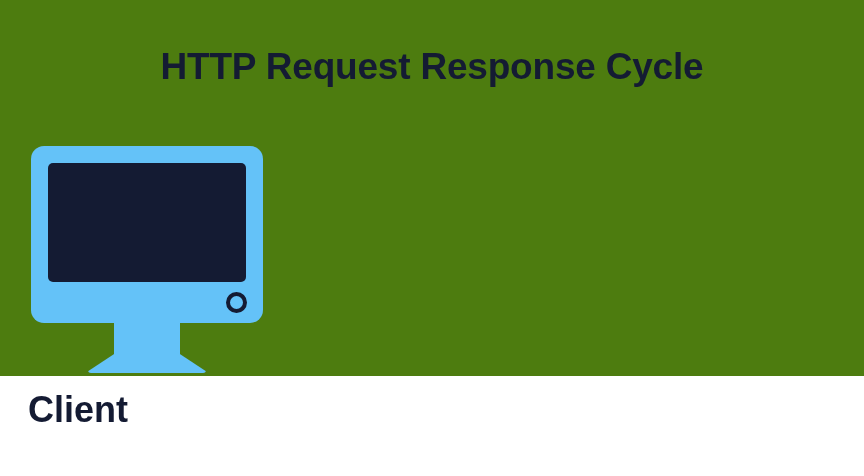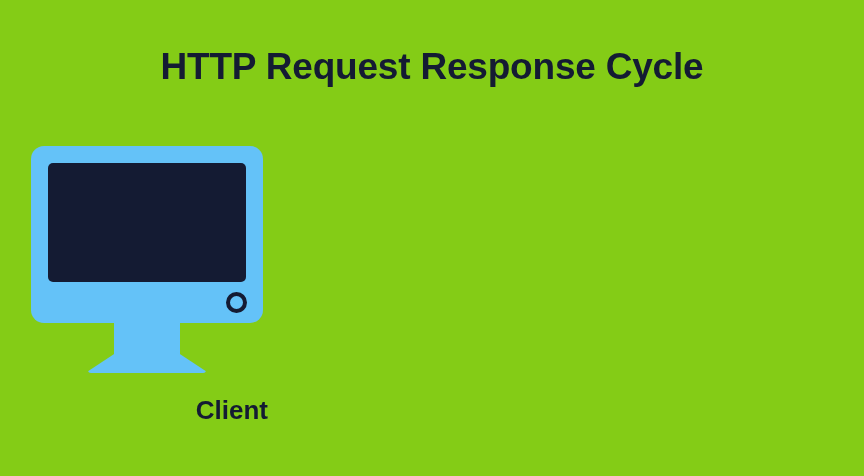--- a/index.html
+++ b/index.html
@@ -9,22 +9,22 @@
   }
   body {
     width: 864px;
     height: 476px;
     font-family: "Liberation Sans", sans-serif;
     overflow: hidden;
   }
   #canvas {
     position: relative;
     width: 864px;
-    height: 476px;
-    background: #84cc16;
+    height: 376px;
+    background: #4d7c0f;
   }
 
   
   .title {
     position: absolute;
     left: 0;
     top: 45px;
     width: 864px;
     text-align: center;
     font-size: 37px;
@@ -36,22 +36,22 @@
   }
 
   
   .node {
     position: absolute;
   }
   .node-label {
     position: absolute;
     left: 0;
     width: 100%;
-    text-align: right;
-    font-size: 26px;
+    text-align: left;
+    font-size: 36px;
     font-weight: bold;
     color: #141B33;
     line-height: 30px;
     white-space: nowrap;
   }
 
   
   #client-node {
     left: 28px;
     top: 146px;

